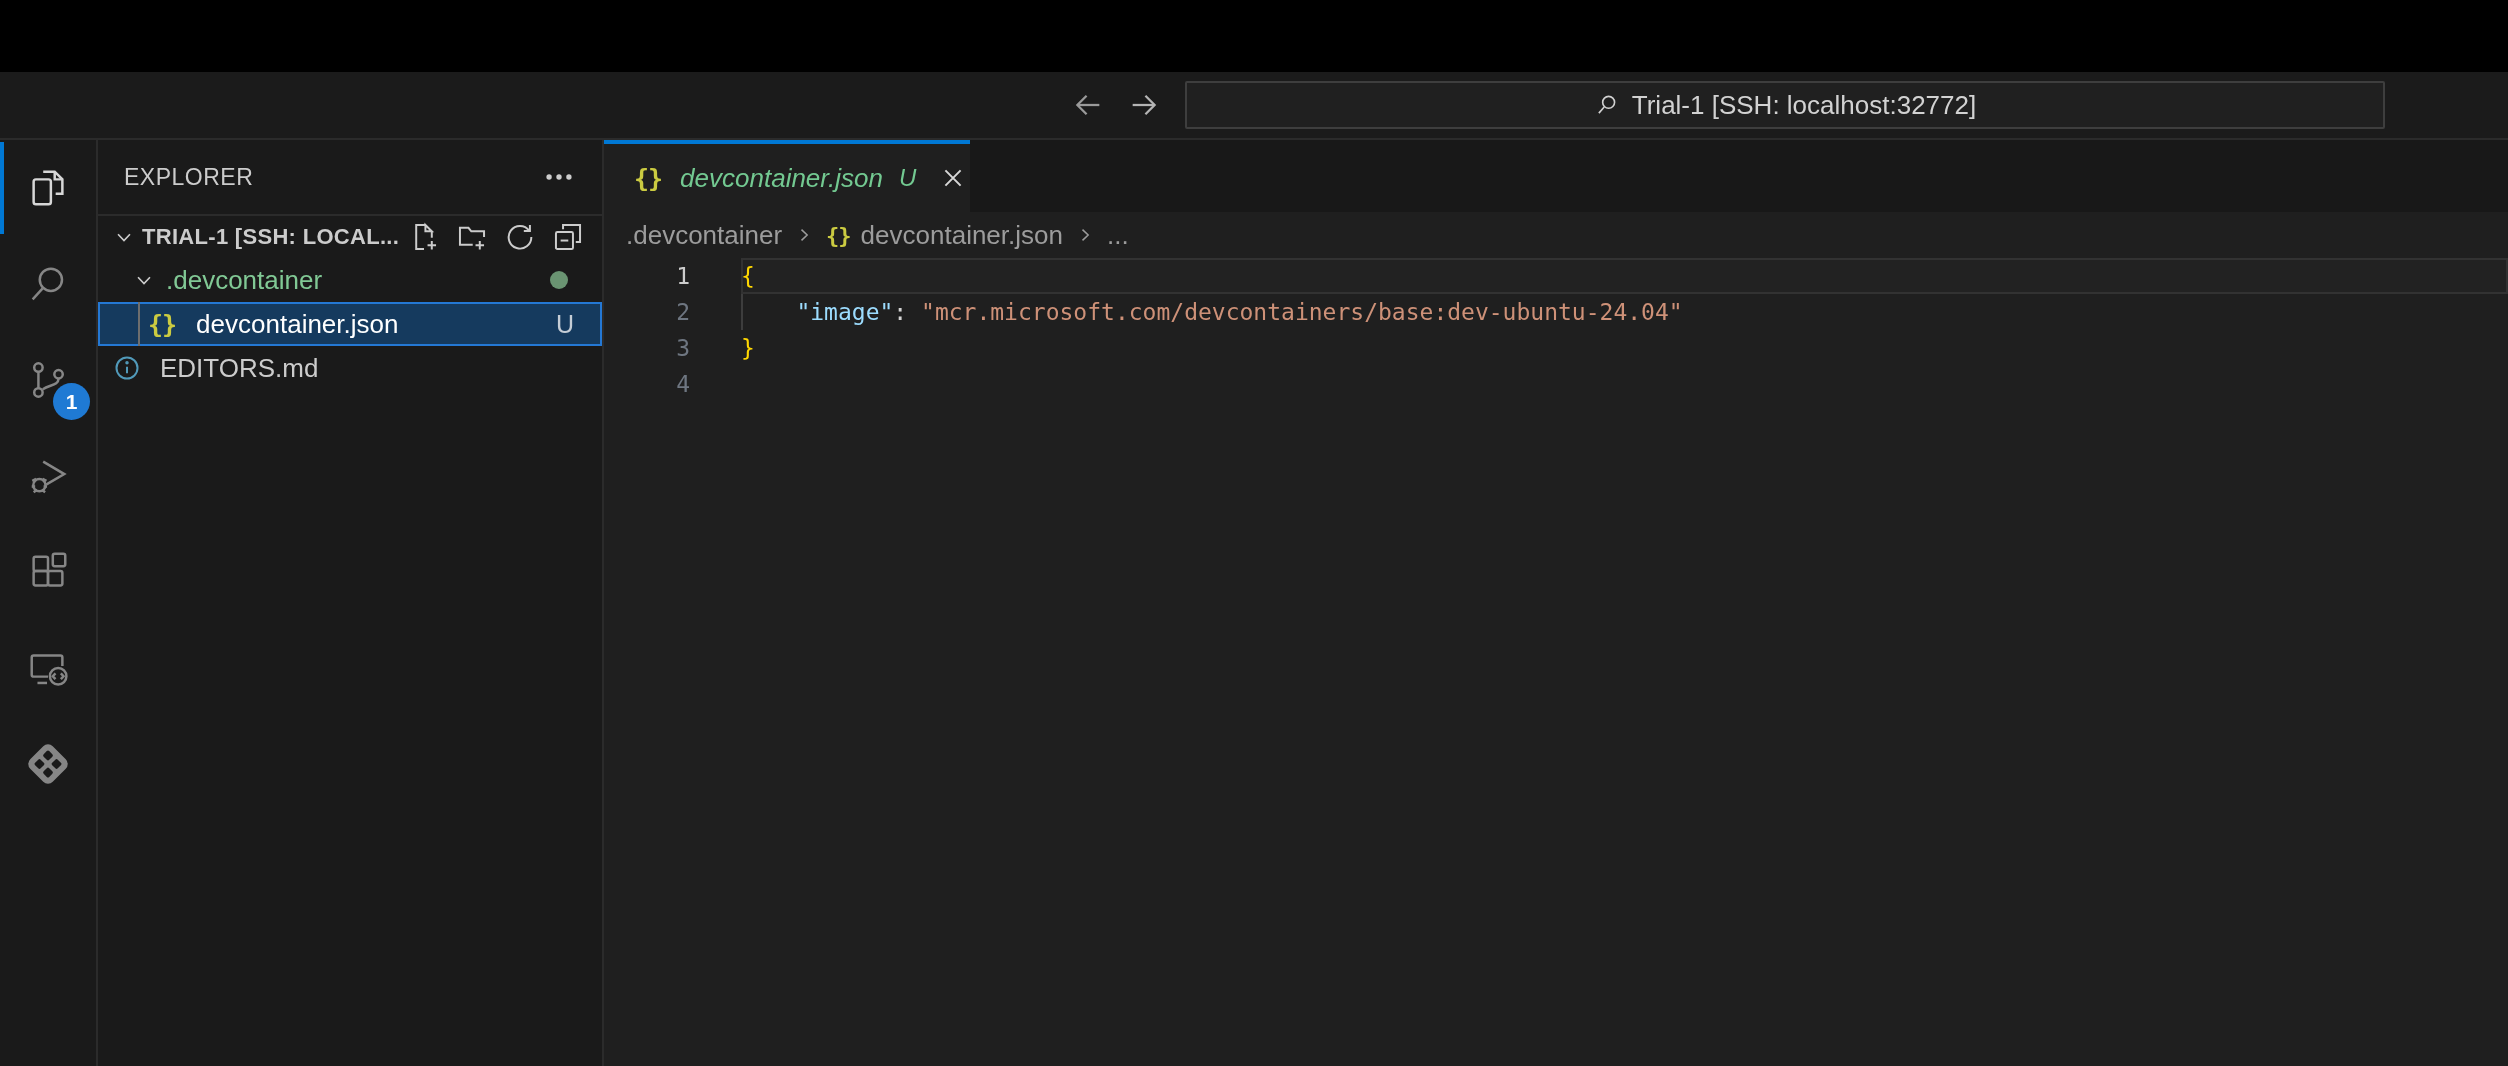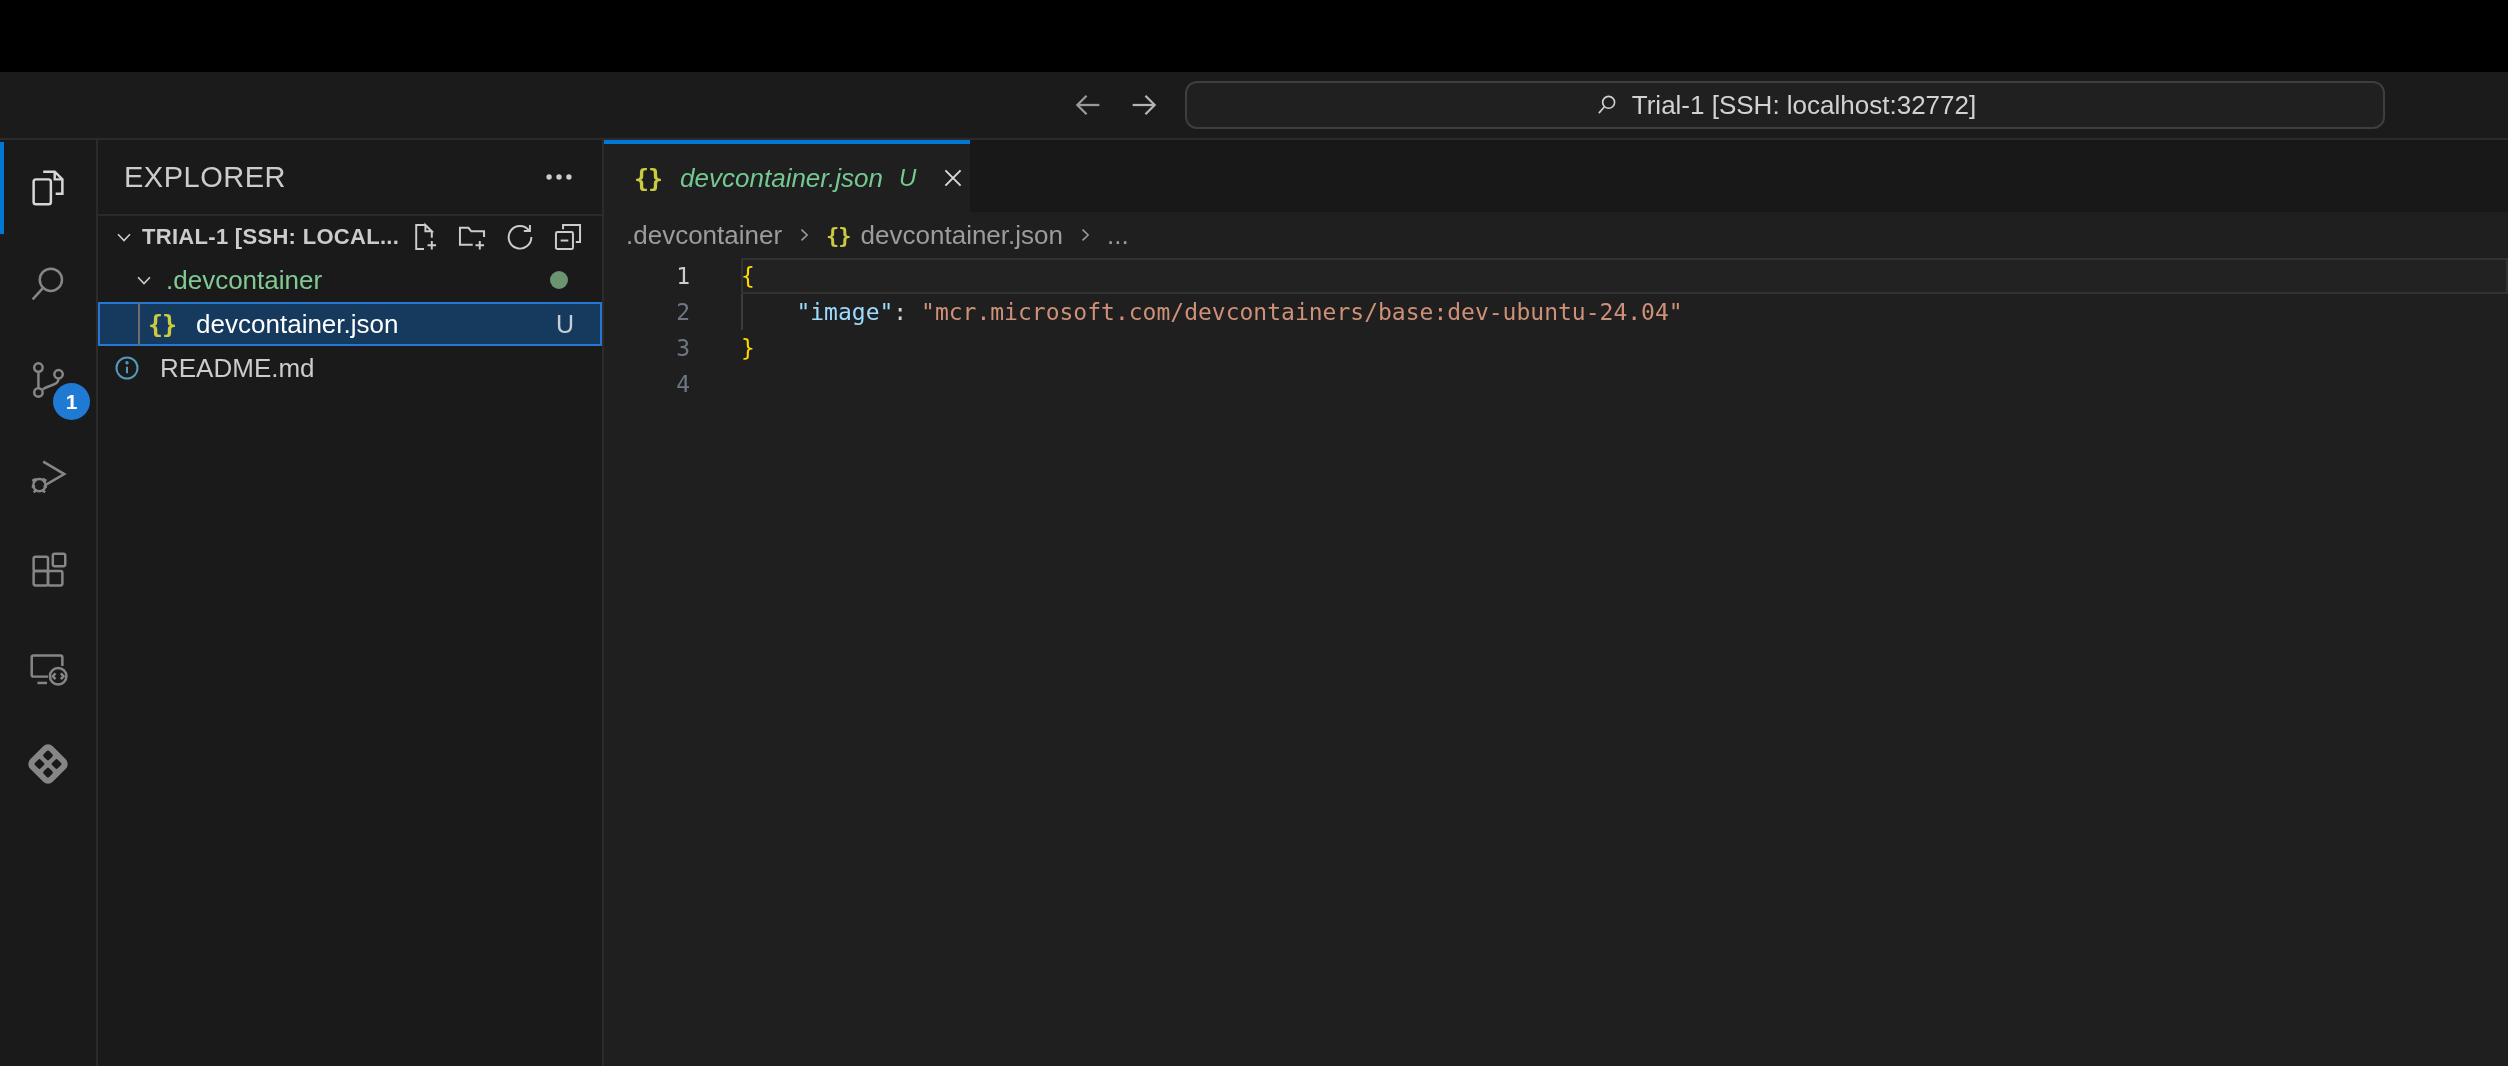--- a/index.html
+++ b/index.html
@@ -7,42 +7,42 @@
               font-family:"Liberation Sans", sans-serif; }
   .page { position:relative; width:2508px; height:1066px; background:#1f1f1f; }
 
   
   .mac-strip { position:absolute; left:0; top:0; width:2508px; height:72px; background:#000; }
   .titlebar { position:absolute; left:0; top:72px; width:2508px; height:68px;
               background:#1b1b1b; border-bottom:2px solid #2b2b2b; }
   .nav-arrows { position:absolute; left:1066px; top:0; height:66px; display:flex; align-items:center; gap:12px; }
   .nav-btn { width:44px; height:44px; display:flex; align-items:center; justify-content:center; }
   .command-center { position:absolute; left:1185px; top:9px; width:1200px; height:48px;
-                    background:#202020; border:2px solid #3e3e3e; border-radius:12px;
+                    background:#202020; border:2px solid #3e3e3e; border-radius:2px;
                     display:flex; align-items:center; justify-content:center; gap:12px;
                     color:#d2d2d2; font-size:26px; }
 
   
   .content { position:absolute; left:0; top:140px; width:2508px; height:926px; display:flex; }
 
   
   .activitybar { position:relative; width:96px; background:#1a1a1a; flex:none; }
   .ab-item { position:relative; width:96px; height:96px; display:flex; align-items:center; justify-content:center; }
   .ab-item svg { stroke:#868686; }
   .ab-item.active svg { stroke:#d7d7d7; }
   .ab-item.active::before { content:""; position:absolute; left:0; top:2px; width:4px; height:92px; background:#0078d4; }
   .ab-badge { position:absolute; right:6px; bottom:8px; width:37px; height:37px; border-radius:50%;
               background:#1f7ad4; color:#fff; font-size:21px; font-weight:700;
               display:flex; align-items:center; justify-content:center; }
 
   
   .sidebar { position:relative; width:508px; flex:none; background:#1a1a1a;
              border-left:2px solid #2b2b2b; border-right:2px solid #2b2b2b; }
   .sb-title { height:74px; display:flex; align-items:center; padding:0 26px; color:#cccccc;
-              font-size:29px; letter-spacing:.5px; justify-content:space-between; }
+              font-size:23px; letter-spacing:.5px; justify-content:space-between; }
   .sb-section { height:44px; display:flex; align-items:center; color:#cccccc;
                 font-size:22px; font-weight:700; letter-spacing:.3px; }
   .sb-section.oe { border-top:1px solid #242424; }
   .sb-section.ws { border-top:2px solid #2b2b2b; }
   .sb-chevron { width:36px; height:36px; margin-left:8px; display:flex; align-items:center; justify-content:center; flex:none; }
   .ws-label { flex:1; white-space:nowrap; overflow:hidden; }
   .ws-actions { display:flex; align-items:center; gap:12px; padding-right:16px; }
   .ws-actions .act { width:36px; height:36px; display:flex; align-items:center; justify-content:center; }
 
   .tree-row { position:relative; height:44px; display:flex; align-items:center; font-size:26px; color:#cccccc; }
@@ -272,21 +272,21 @@
         </div>
 
         <div class="tree-row row-readme">
           <span class="info-ico">
             <svg width="30" height="30" viewBox="0 0 24 24" fill="none" stroke="#519aba" stroke-width="1.6">
               <circle cx="12" cy="12" r="8.4"></circle>
               <path d="M12 11v5.2"></path>
               <circle cx="12" cy="7.8" r="0.6" fill="#519aba"></circle>
             </svg>
           </span>
-          <span class="lbl">README.md</span>
+          <span class="lbl">EDITORS.md</span>
         </div>
       </div>
     </div>
 
     <div class="editor">
       <div class="tabbar">
         <div class="tab">
           <span class="json-ico">{}</span>
           <span class="tab-label">devcontainer.json</span>
           <span class="tab-u">U</span>

